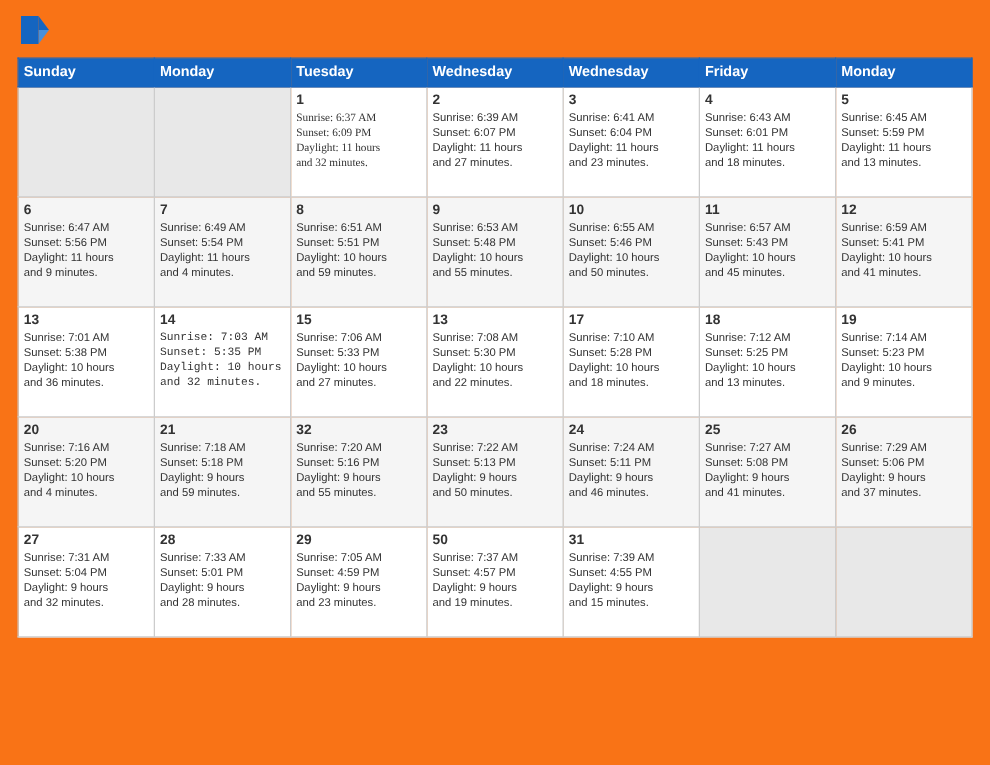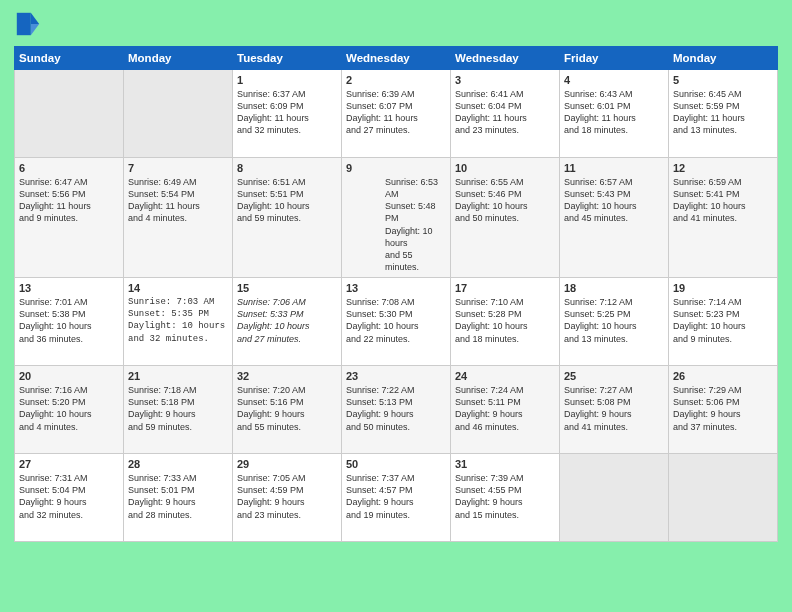--- a/index.html
+++ b/index.html
@@ -7,21 +7,21 @@
       font-family: Arial, sans-serif;
       background: #fff;
       width: 792px;
       height: 612px;
       overflow: hidden;
     }
     .page {
       width: 792px;
       height: 612px;
       padding: 10px 14px 10px 14px;
-      background: #86efac;
+      background: #f97316;
     }
     .header {
       display: flex;
       justify-content: space-between;
       align-items: flex-start;
       margin-bottom: 8px;
     }
     .logo {
       display: flex;
       align-items: center;
@@ -132,21 +132,21 @@
           <th>Friday</th>
           <th>Monday</th>
         </tr>
     </thead>
     <tbody id="calendar-body">
     <tr>
           <td class="empty-cell"></td>
           <td class="empty-cell"></td>
           <td>
             <span class="day-num">1</span>
-            <div class="cell-content" style="white-space: pre-line;">Sunrise: 6:37 AM
+            <div class="cell-content" style="white-space: pre-line; font-family: Liberation Serif, serif;">Sunrise: 6:37 AM
 Sunset: 6:09 PM
 Daylight: 11 hours
 and 32 minutes.</div>
           </td>
           <td>
             <span class="day-num">2</span>
             <div class="cell-content" style="white-space: pre-line;">Sunrise: 6:39 AM
 Sunset: 6:07 PM
 Daylight: 11 hours
 and 27 minutes.</div>
@@ -190,21 +190,21 @@
           </td>
           <td>
             <span class="day-num">8</span>
             <div class="cell-content" style="white-space: pre-line;">Sunrise: 6:51 AM
 Sunset: 5:51 PM
 Daylight: 10 hours
 and 59 minutes.</div>
           </td>
           <td>
             <span class="day-num">9</span>
-            <div class="cell-content" style="white-space: pre-line; margin-left: 39px;">Sunrise: 6:53 AM
+            <div class="cell-content" style="white-space: pre-line;">Sunrise: 6:53 AM
 Sunset: 5:48 PM
 Daylight: 10 hours
 and 55 minutes.</div>
           </td>
           <td>
             <span class="day-num">10</span>
             <div class="cell-content" style="white-space: pre-line;">Sunrise: 6:55 AM
 Sunset: 5:46 PM
 Daylight: 10 hours
 and 50 minutes.</div>
@@ -234,21 +234,21 @@
           </td>
           <td>
             <span class="day-num">14</span>
             <div class="cell-content" style="white-space: pre-line; font-family: Liberation Mono, monospace;">Sunrise: 7:03 AM
 Sunset: 5:35 PM
 Daylight: 10 hours
 and 32 minutes.</div>
           </td>
           <td>
             <span class="day-num">15</span>
-            <div class="cell-content" style="white-space: pre-line; font-style: italic;">Sunrise: 7:06 AM
+            <div class="cell-content" style="white-space: pre-line;">Sunrise: 7:06 AM
 Sunset: 5:33 PM
 Daylight: 10 hours
 and 27 minutes.</div>
           </td>
           <td>
             <span class="day-num">13</span>
             <div class="cell-content" style="white-space: pre-line;">Sunrise: 7:08 AM
 Sunset: 5:30 PM
 Daylight: 10 hours
 and 22 minutes.</div>

